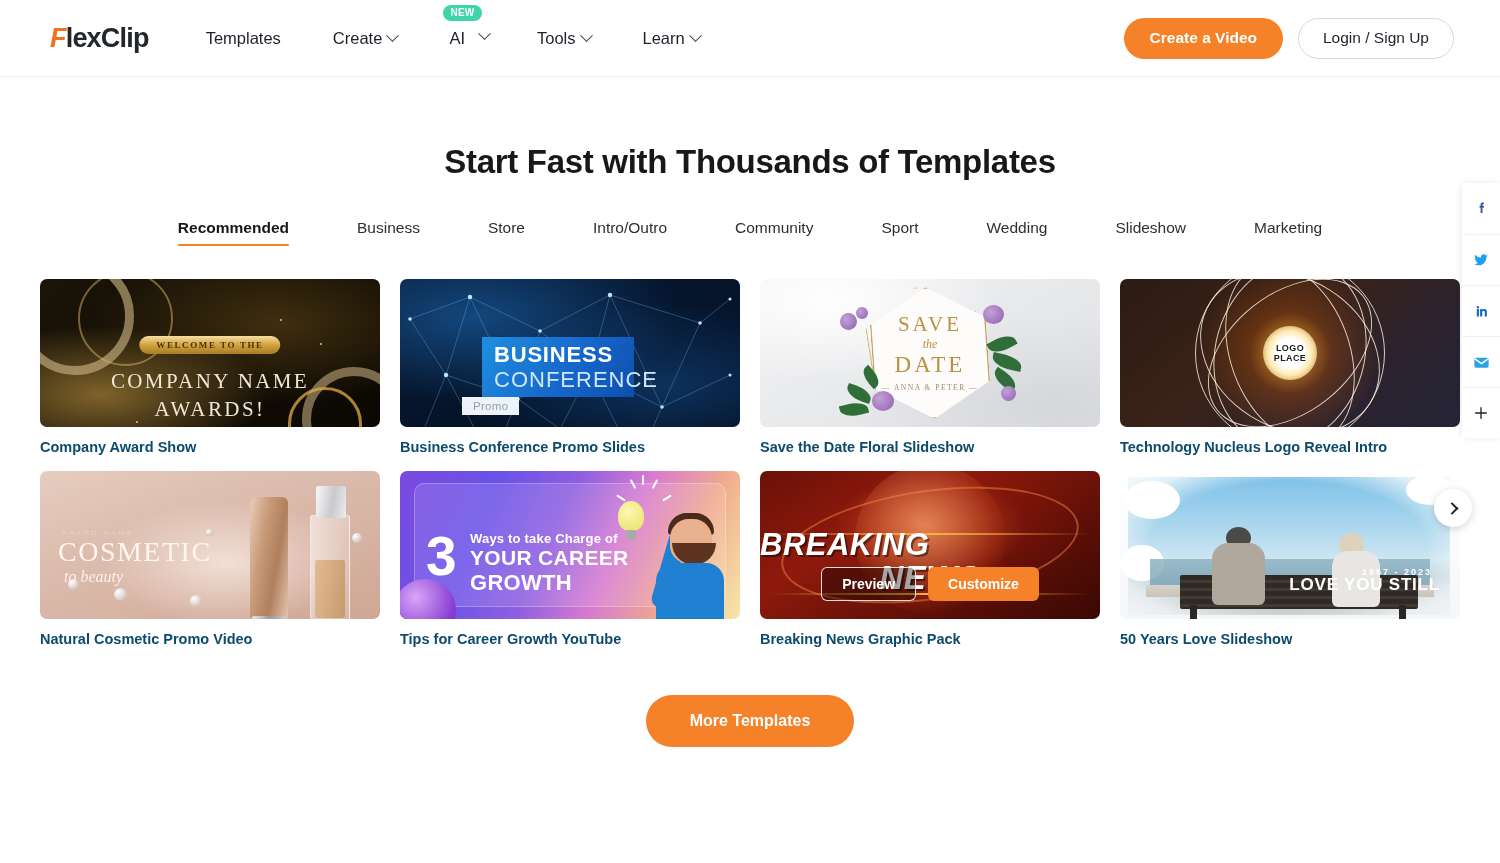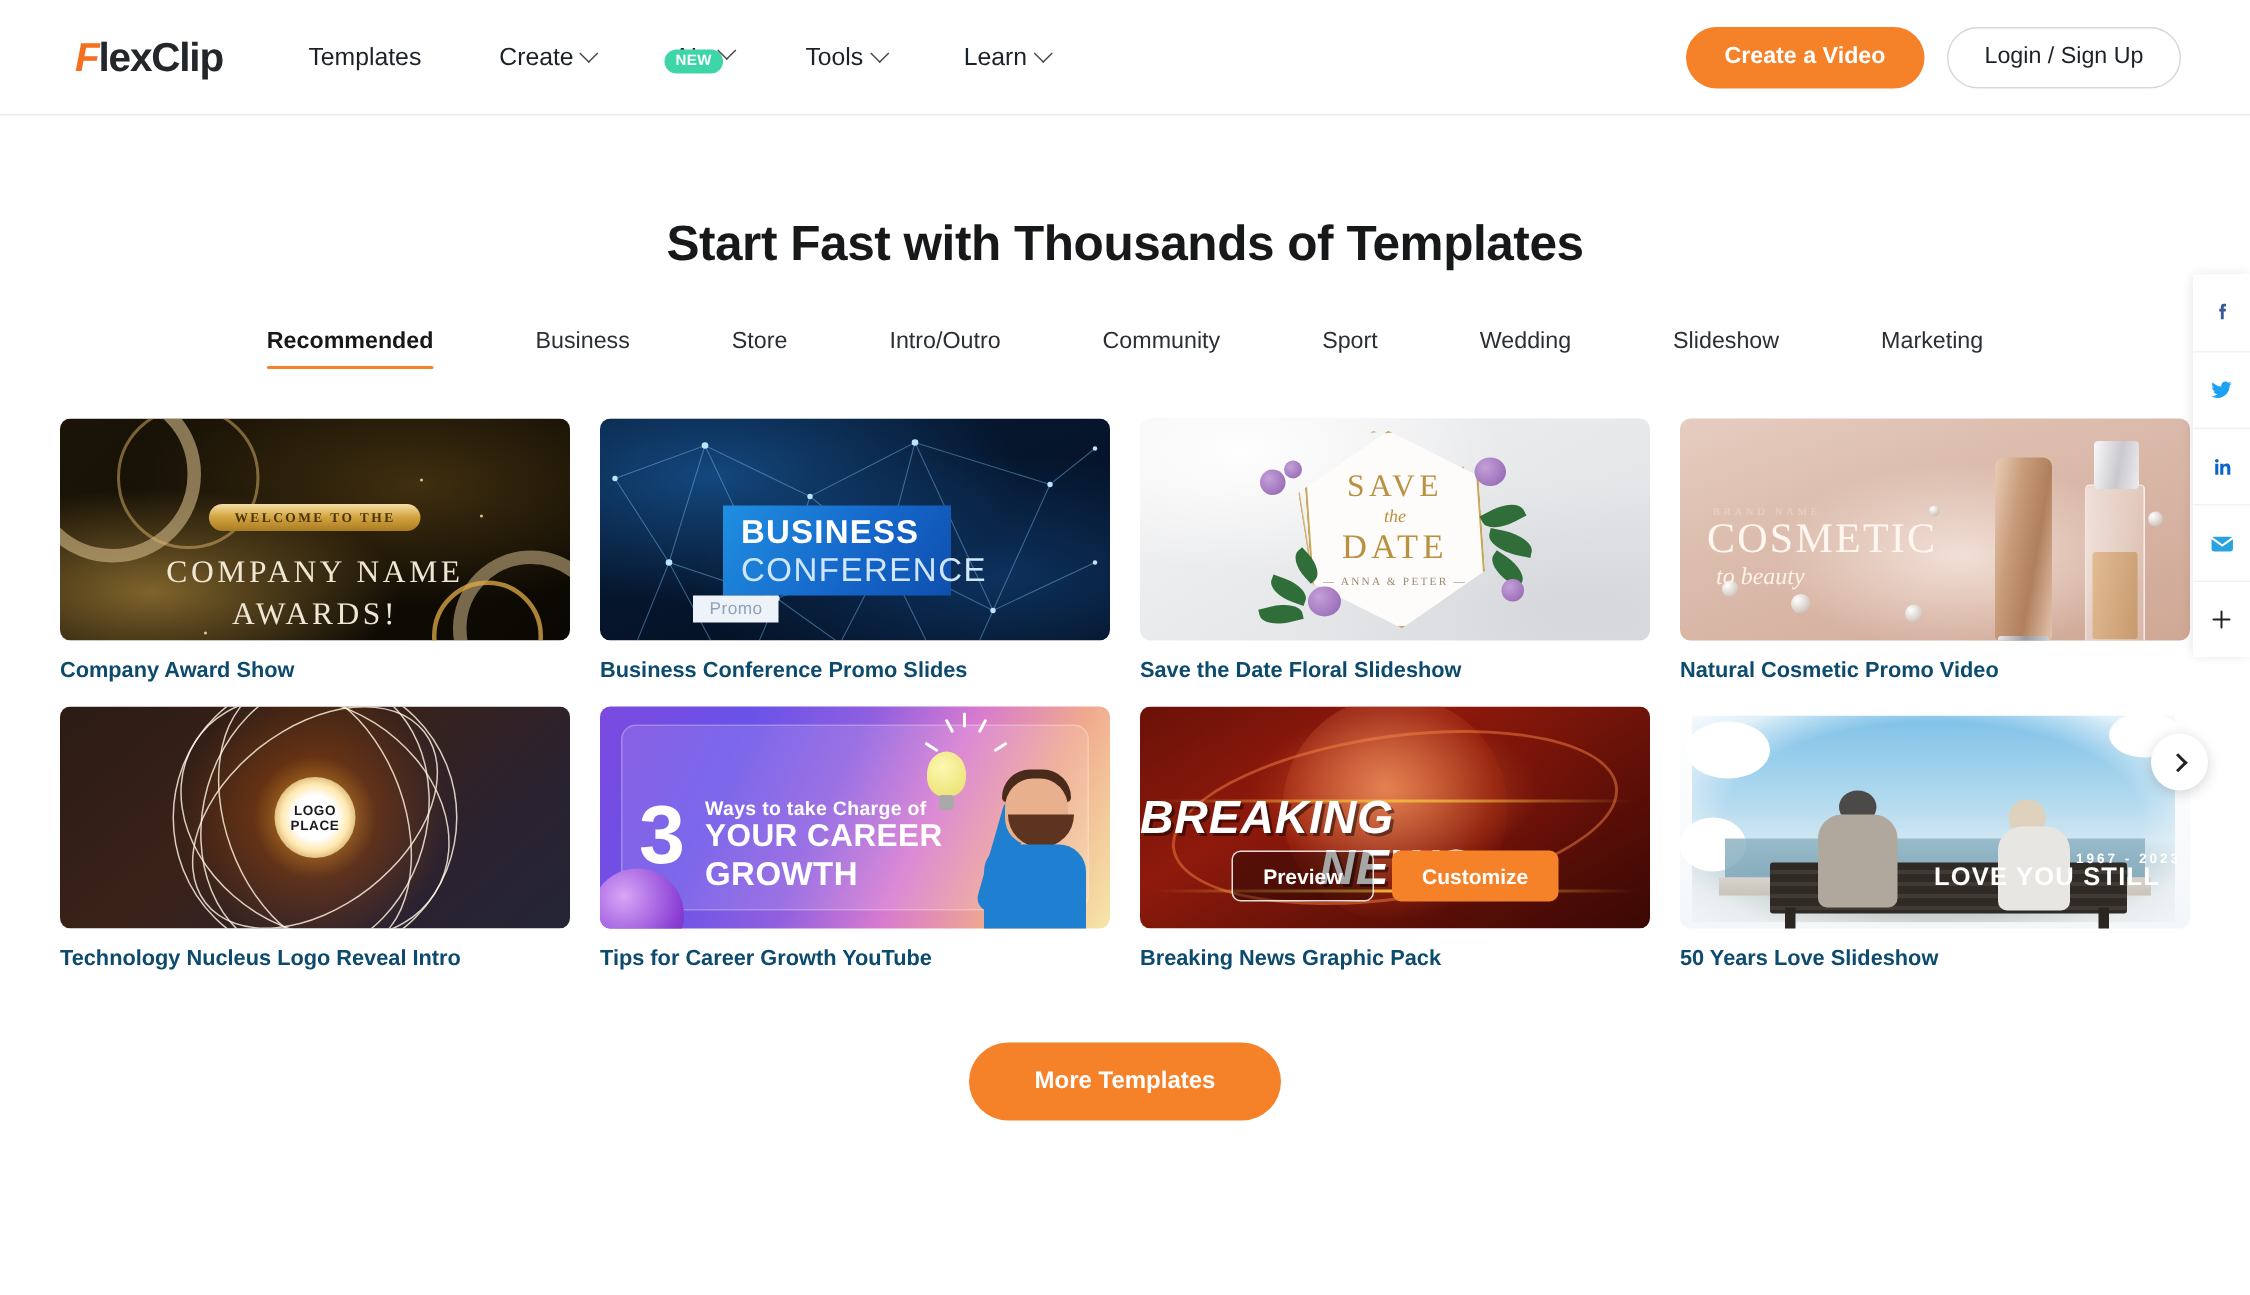--- a/index.html
+++ b/index.html
@@ -45,21 +45,21 @@
   .nav-item:first-child { padding-left:0; }
   .caret {
     width:9px; height:9px; border-right:1.8px solid #4a4a4a; border-bottom:1.8px solid #4a4a4a;
     transform:rotate(45deg) translate(-2px,-2px); display:inline-block;
   }
   .nav-ai { padding-right:46px; }
   .nav-ai .caret { position:absolute; right:22px; top:14px; }
   .badge-new {
     position:absolute; top:-13px; left:20px;
     background:#3ed6a8; color:#fff; font-size:10px; font-weight:700;
-    padding:2px 7px 3px; border-radius:9px; letter-spacing:.3px; line-height:1.1;margin-top:28px;
+    padding:2px 7px 3px; border-radius:9px; letter-spacing:.3px; line-height:1.1;
   }
 
   .header-actions { margin-left:auto; margin-right:46px; display:flex; align-items:center; gap:15px; }
   .btn-create {
     background:#f58229; color:#fff; font-size:15.5px; font-weight:700;
     border:none; border-radius:22px; padding:0 26px; height:41px; cursor:pointer;
     white-space:nowrap;
   }
   .btn-login {
     background:#fff; color:#1d2129; font-size:15.5px;
@@ -281,21 +281,21 @@
   .cloudblob { position:absolute; background:#fff; border-radius:50%; }
   .sea { position:absolute; left:30px; right:30px; top:88px; height:26px;
      background:linear-gradient(180deg,#8fb4c4,#7ea6b8); opacity:.85; }
   .ground { position:absolute; left:26px; right:26px; top:114px; bottom:22px;
      background:linear-gradient(180deg,#d7d2cb,#c9c3ba); }
   .bench { position:absolute; left:60px; right:42px; top:104px; height:34px;
      background:repeating-linear-gradient(180deg,#2f2a25 0 5px,#413a32 5px 8px); border-radius:2px; }
   .bench-leg { position:absolute; width:7px; background:#2b2622; }
   .fig { position:absolute; border-radius:16px 16px 6px 6px; }
   .fig-head { position:absolute; border-radius:50%; }
-  .love-t1 { position:absolute; right:6px; bottom:42px; font-size:9px; font-weight:700;
+  .love-t1 { position:absolute; right:28px; bottom:42px; font-size:9px; font-weight:700;
      color:#fff; letter-spacing:2px; text-align:left; }
   .love-t2 { position:absolute; right:20px; bottom:24px; font-size:17px; font-weight:700;
      color:#fff; letter-spacing:.8px; text-align:right; }
 
   
   .carousel-next {
     position:absolute; left:1434px; top:489px; width:38px; height:38px; border-radius:50%;
     background:#fff; box-shadow:0 2px 9px rgba(0,0,0,.17);
     display:flex; align-items:center; justify-content:center; cursor:pointer; z-index:15;
   }
@@ -484,54 +484,54 @@
             <div class="s1">SAVE</div>
             <div class="s2">the</div>
             <div class="s3">DATE</div>
             <div class="s4">— ANNA &amp; PETER —</div>
           </div>
         </div>
         <div class="caption">Save the Date Floral Slideshow</div>
       </div>
 
       <div class="card">
+        <div class="thumb t-nuc">
+          <div class="orbit" style="width:190px;height:190px;margin:-95px 0 0 -95px;transform:rotate(0deg);"></div>
+          <div class="orbit" style="width:190px;height:150px;margin:-75px 0 0 -95px;transform:rotate(32deg);"></div>
+          <div class="orbit" style="width:186px;height:120px;margin:-60px 0 0 -93px;transform:rotate(-38deg);"></div>
+          <div class="orbit" style="width:150px;height:188px;margin:-94px 0 0 -75px;transform:rotate(16deg);"></div>
+          <div class="orbit" style="width:120px;height:186px;margin:-93px 0 0 -60px;transform:rotate(-20deg);"></div>
+          <div class="nuc-core">
+            <span>LOGO</span>
+            <span>PLACE</span>
+          </div>
+        </div>
+        <div class="caption">Technology Nucleus Logo Reveal Intro</div>
+      </div>
+
+      <div class="card">
         <div class="thumb t-cos">
           <div class="cos-glow"></div>
           <div class="tube"></div>
           <div class="bottle">
               <div class="liquid"></div>
             </div>
           <div class="pearl" style="left:28px;top:108px;width:11px;height:11px;"></div>
           <div class="pearl" style="left:74px;bottom:18px;width:13px;height:13px;"></div>
           <div class="pearl" style="left:150px;bottom:12px;width:12px;height:12px;"></div>
           <div class="pearl" style="right:18px;top:62px;width:10px;height:10px;"></div>
           <div class="pearl" style="right:16px;top:148px;width:11px;height:11px;"></div>
           <div class="pearl" style="left:166px;top:58px;width:7px;height:7px;"></div>
           <div class="cos-text">
             <div class="c0">BRAND NAME</div>
             <div class="c1">COSMETIC</div>
             <div class="c2">to beauty</div>
           </div>
         </div>
         <div class="caption">Natural Cosmetic Promo Video</div>
-      </div>
-
-      <div class="card">
-        <div class="thumb t-nuc">
-          <div class="orbit" style="width:190px;height:190px;margin:-95px 0 0 -95px;transform:rotate(0deg);"></div>
-          <div class="orbit" style="width:190px;height:150px;margin:-75px 0 0 -95px;transform:rotate(32deg);"></div>
-          <div class="orbit" style="width:186px;height:120px;margin:-60px 0 0 -93px;transform:rotate(-38deg);"></div>
-          <div class="orbit" style="width:150px;height:188px;margin:-94px 0 0 -75px;transform:rotate(16deg);"></div>
-          <div class="orbit" style="width:120px;height:186px;margin:-93px 0 0 -60px;transform:rotate(-20deg);"></div>
-          <div class="nuc-core">
-            <span>LOGO</span>
-            <span>PLACE</span>
-          </div>
-        </div>
-        <div class="caption">Technology Nucleus Logo Reveal Intro</div>
       </div>
 
       <div class="card">
         <div class="thumb t-career">
           <div class="car-panel"></div>
           <div class="car-ball"></div>
           <div class="ray" style="right:106px;top:8px;transform:rotate(-28deg);"></div>
           <div class="ray" style="right:96px;top:4px;transform:rotate(0deg);"></div>
           <div class="ray" style="right:84px;top:8px;transform:rotate(28deg);"></div>
           <div class="ray" style="right:118px;top:22px;transform:rotate(-58deg);"></div>

